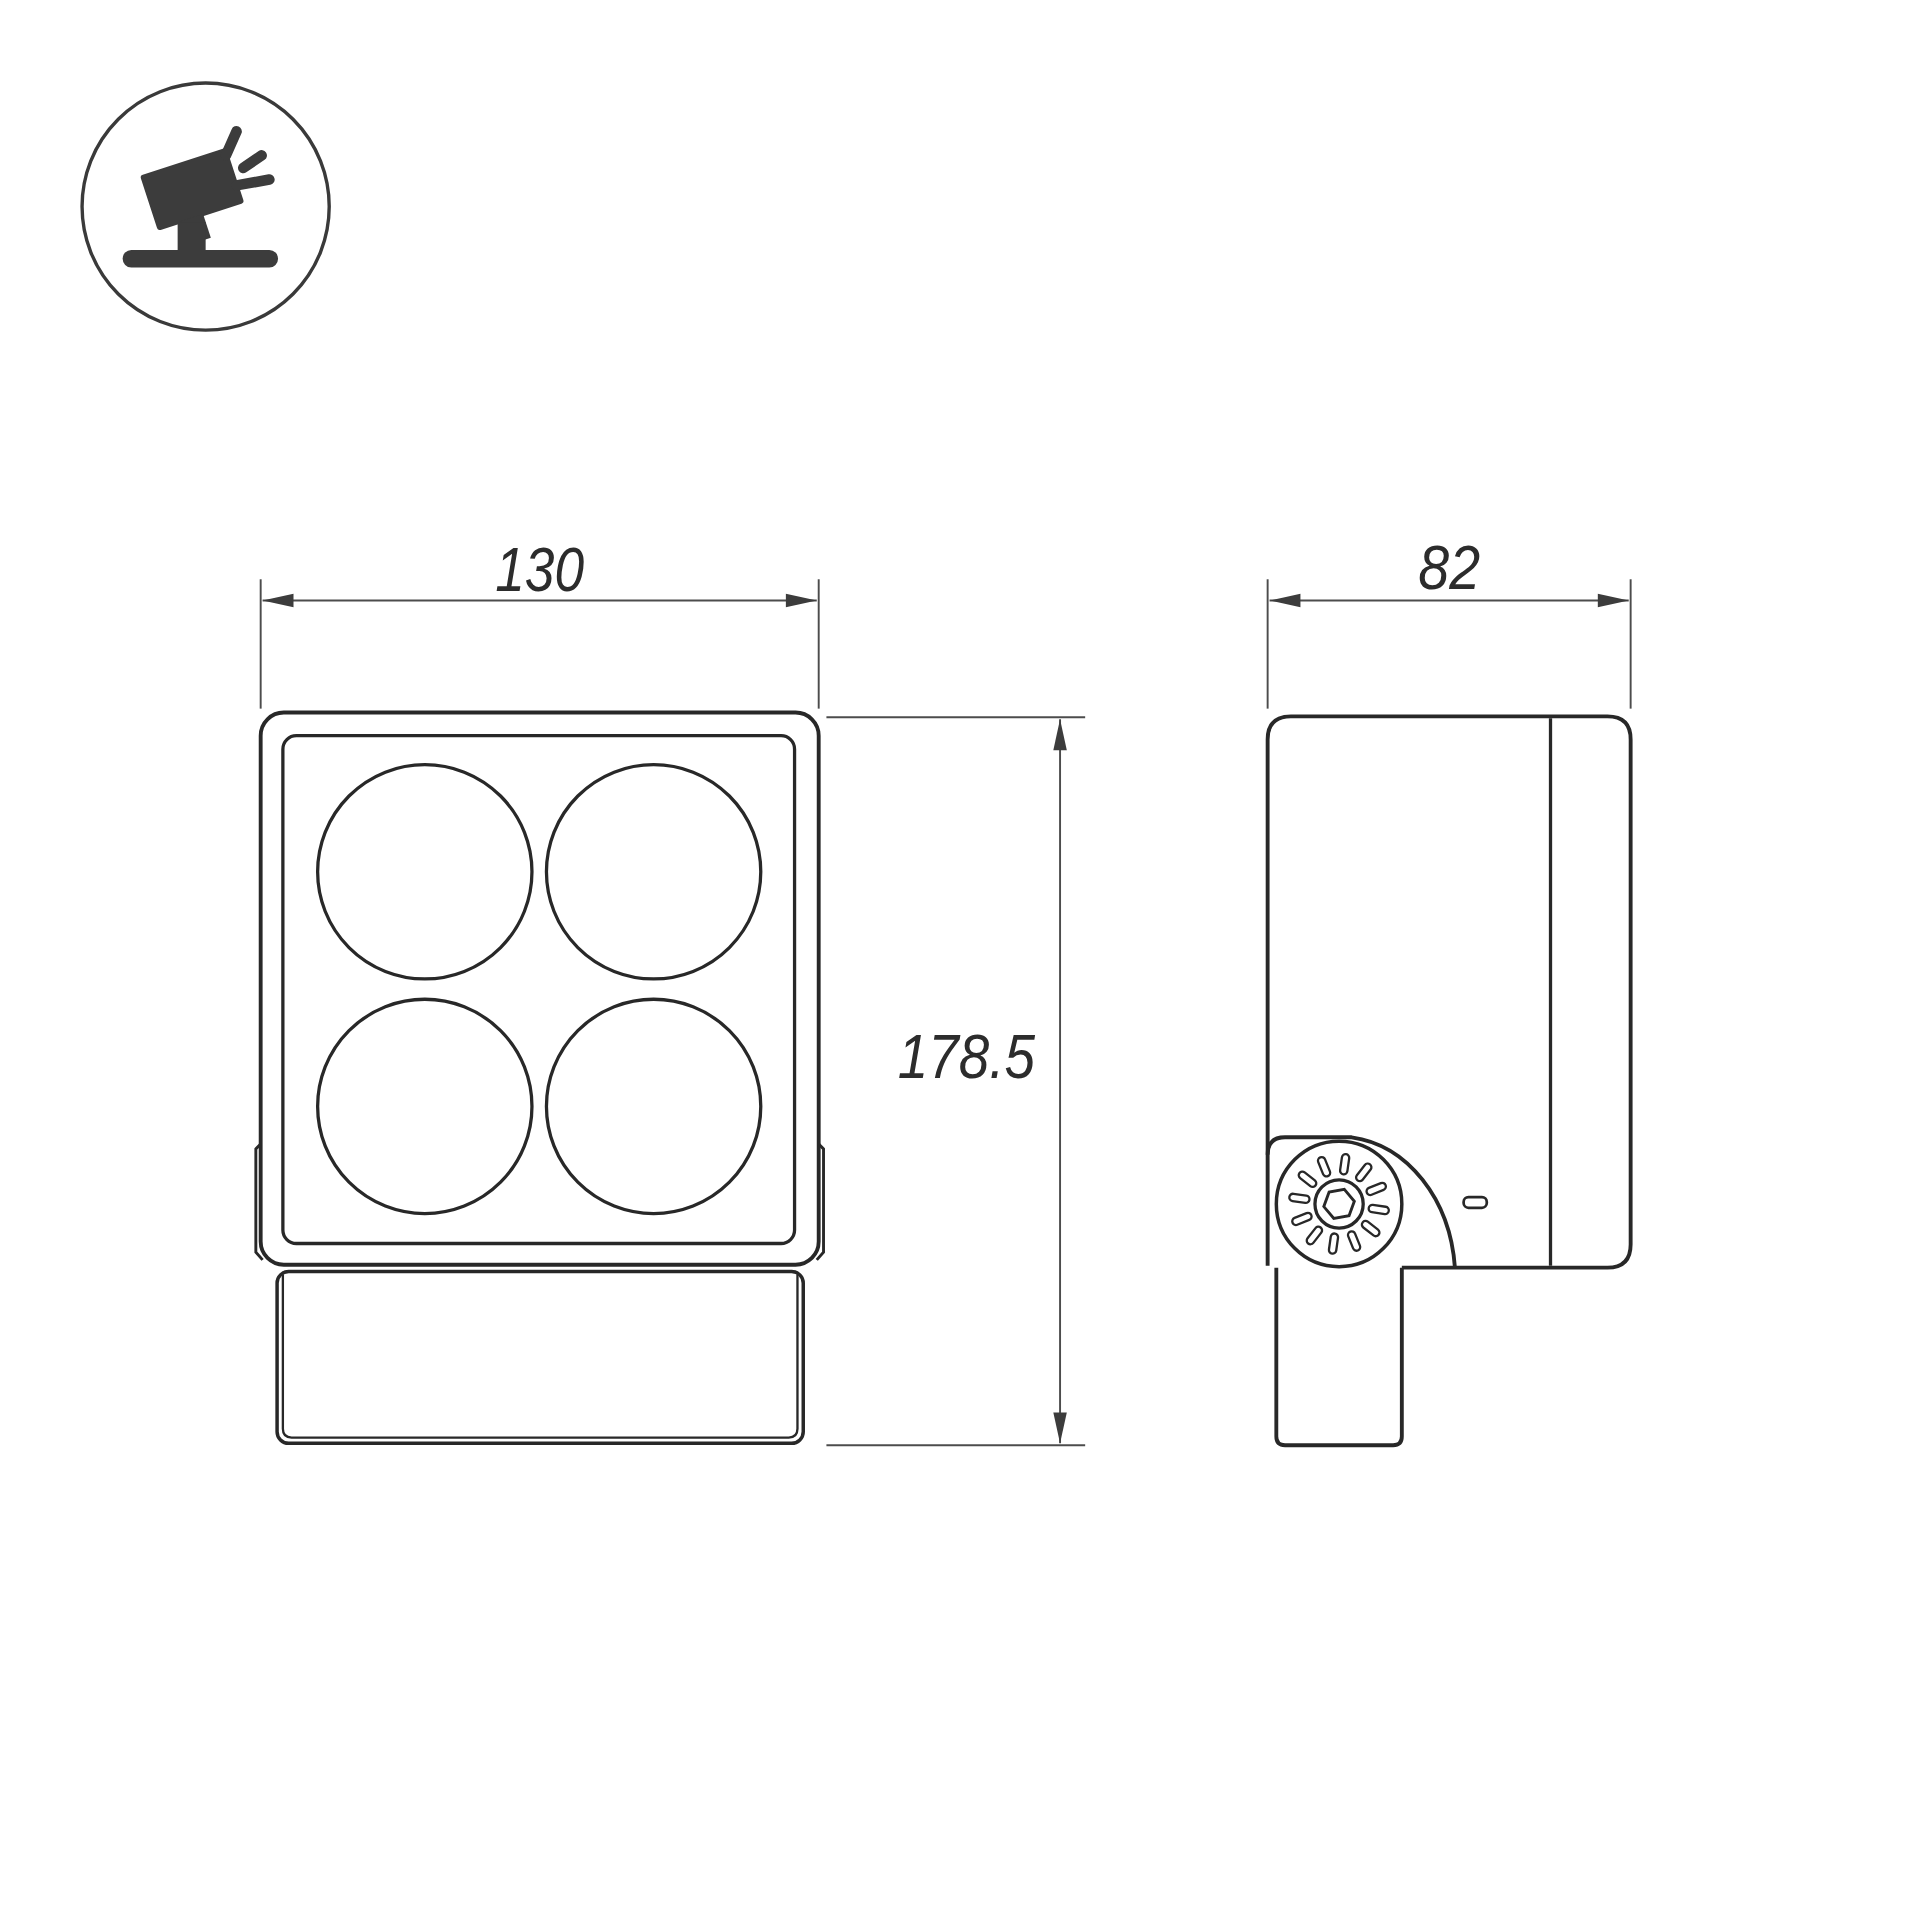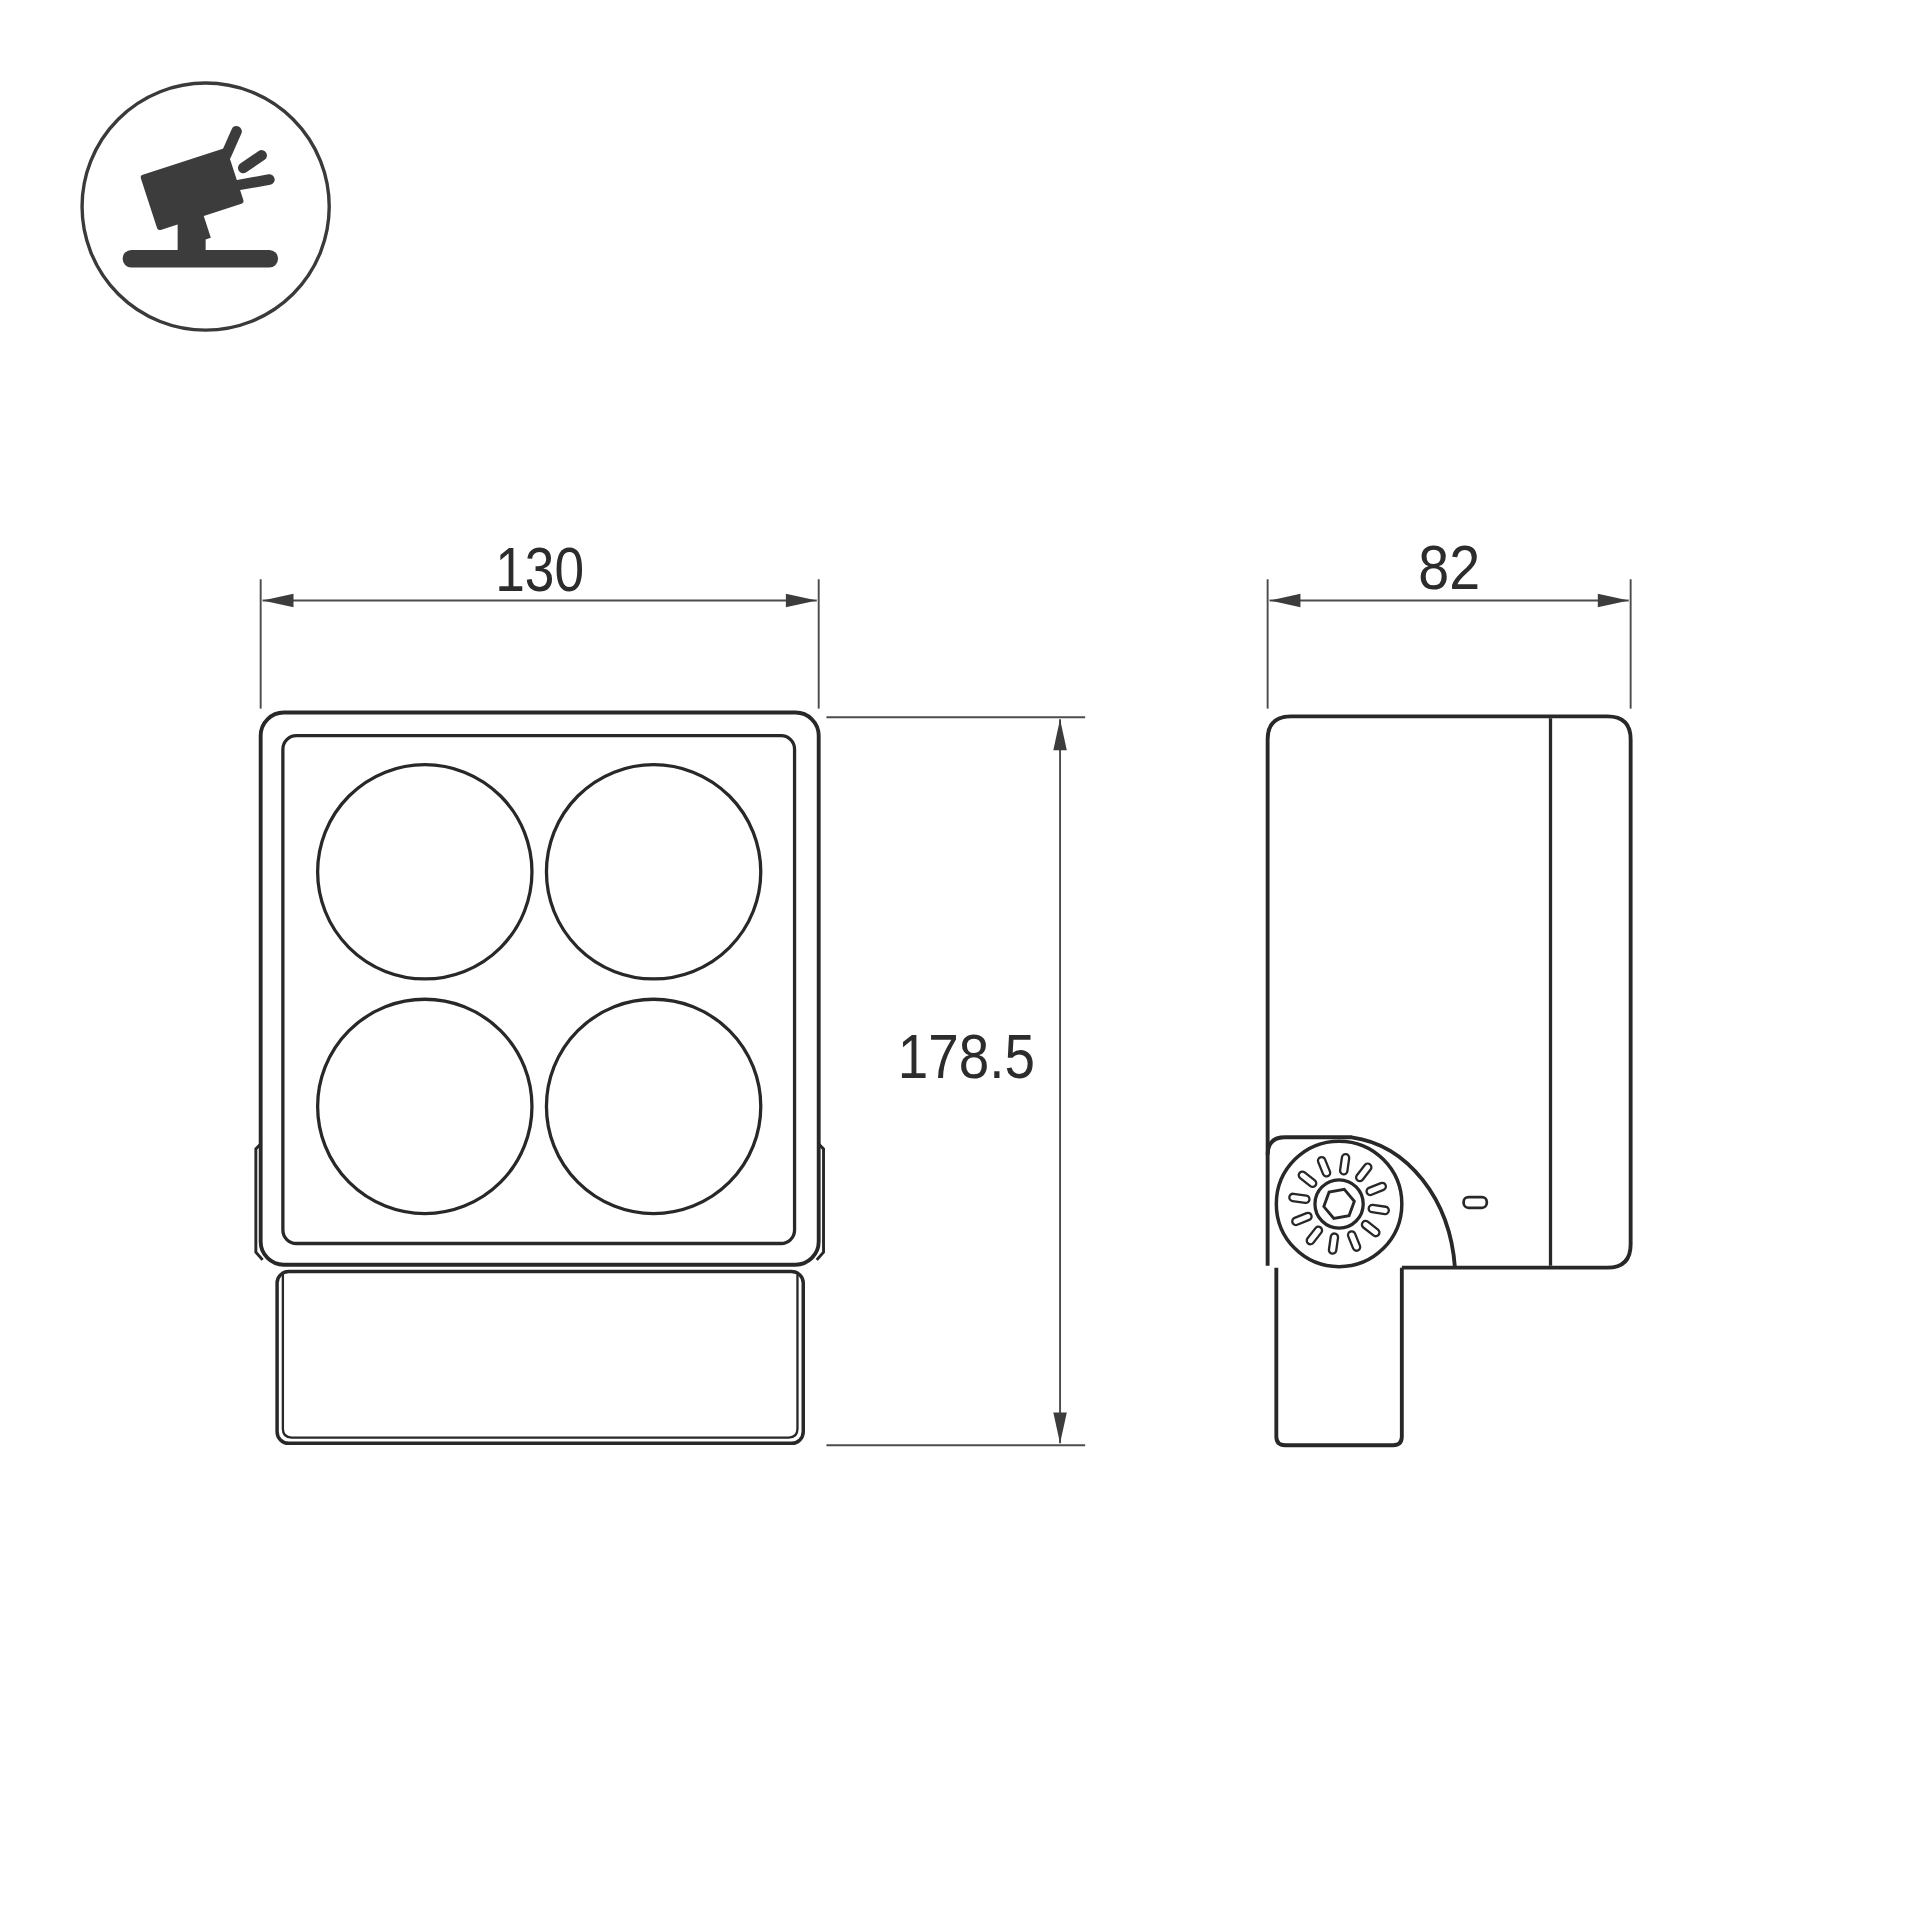--- a/index.html
+++ b/index.html
@@ -5,20 +5,21 @@
   html, body {
     margin: 0;
     padding: 0;
     background: #ffffff;
   }
   .stage {
     width: 1928px;
     height: 1928px;
     background: #ffffff;
     position: relative;
+    font-style: italic;
   }
   svg { display: block; }
   .dim-text {
     font-family: "Liberation Sans", "DejaVu Sans", sans-serif;
     font-weight: 400;
     fill: #2c2c2c;
   }
 </style>
 </head>
 <body>

